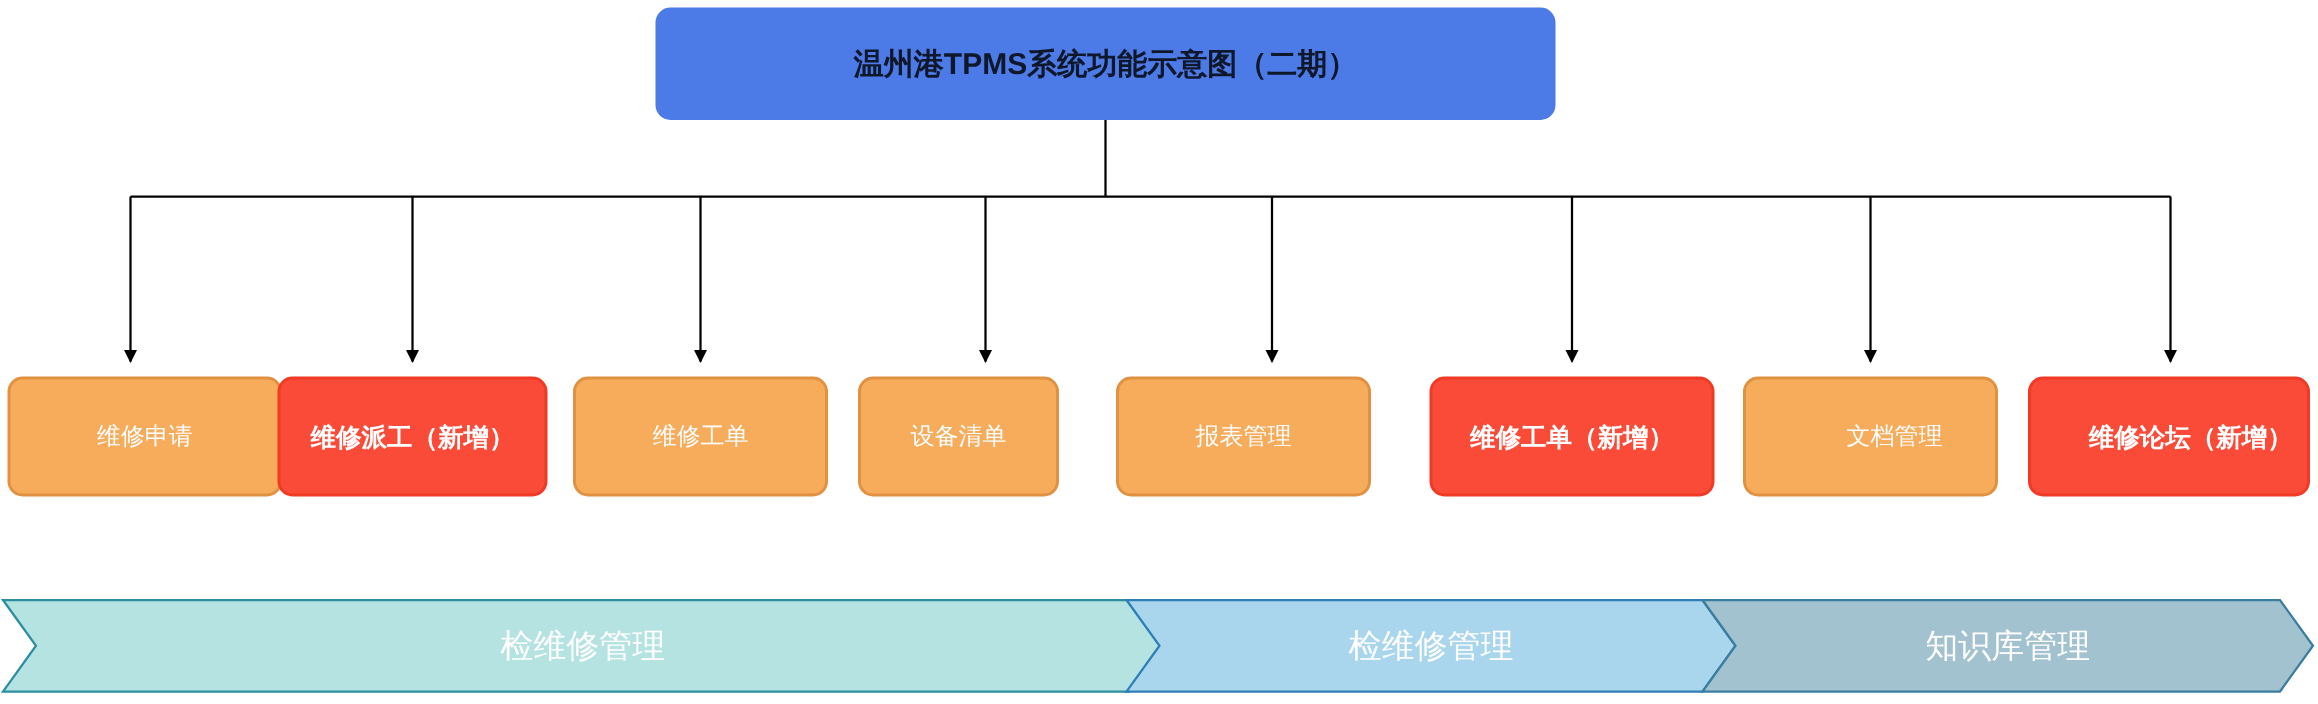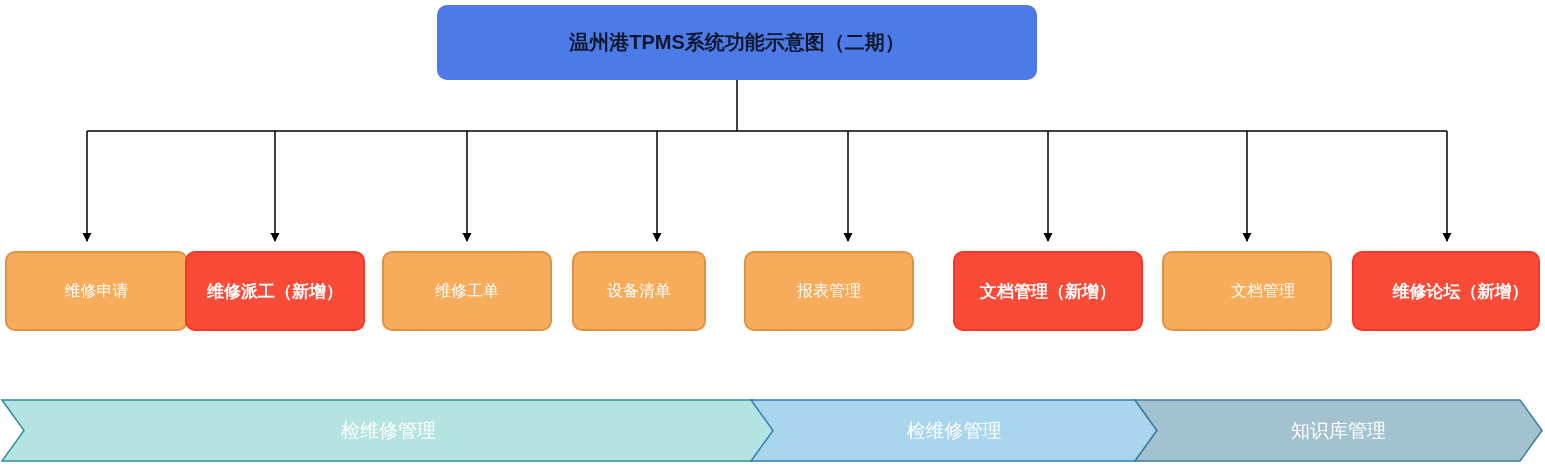--- a/index.html
+++ b/index.html
@@ -31,21 +31,21 @@
   .module.existing{
     background:#f7ac5c;border:2px solid #e09142;
   }
   .module.new{
     background:#fa4b38;border:2px solid #f03a26;
     font-weight:bold;font-size:17px;
   }
   .banner-label{
     position:absolute;top:400px;height:61px;
     display:flex;align-items:center;justify-content:center;
-    color:#ffffff;font-size:19px;
+    color:#ffffff;font-size:22px;
     pointer-events:none;
   }
 </style>
 </head>
 <body>
 
 <div class="canvas">
 
   <svg class="connectors" width="1545" height="469" viewBox="0 0 1545 469" xmlns="http://www.w3.org/2000/svg">
     <defs>
@@ -87,21 +87,21 @@
   <div class="module existing" style="left:382px;width:170px;">
     <span>维修工单</span>
   </div>
   <div class="module existing" style="left:572px;width:134px;">
     <span>设备清单</span>
   </div>
   <div class="module existing" style="left:744px;width:170px;">
     <span>报表管理</span>
   </div>
   <div class="module new" style="left:953px;width:190px;">
-    <span>文档管理（新增）</span>
+    <span>维修工单（新增）</span>
   </div>
   <div class="module existing" style="left:1162px;width:170px;padding-left:32px;">
     <span>文档管理</span>
   </div>
   <div class="module new" style="left:1352px;width:188px;padding-left:29px;">
     <span>维修论坛（新增）</span>
   </div>
 
   <div class="banner-label" style="left:2px;width:773px;">
     <span>检维修管理</span>

